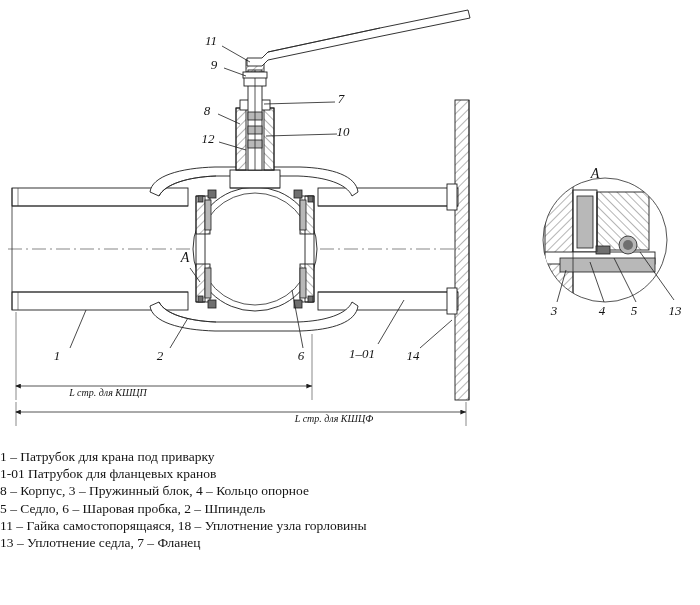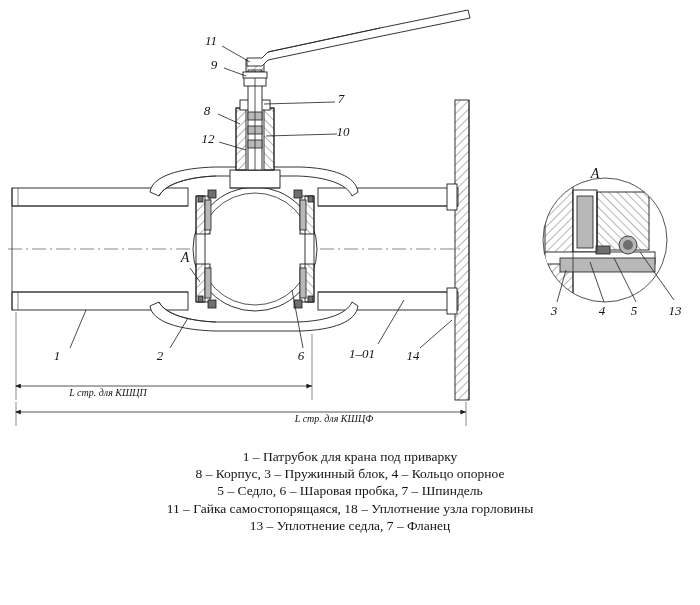--- a/index.html
+++ b/index.html
@@ -25,21 +25,20 @@
     left: 0;
     top: 0;
     width: 700px;
     height: 605px;
   }
   .legend {
     position: absolute;
     left: 0;
     top: 448px;
     width: 700px;
-    text-align: center;
     font-family: "Liberation Serif", serif;
     font-size: 13.5px;
     line-height: 17.2px;
     color: #141414;
   }
   .legend div {
     white-space: nowrap;
   }
   text {
     font-family: "Liberation Serif", serif;
@@ -296,19 +295,20 @@
       <text class="callout" x="634" y="315" text-anchor="middle">5</text>
       <text class="callout" x="675" y="315" text-anchor="middle">13</text>
 
       <text class="dimtext" x="108" y="396" text-anchor="middle">L стр. для КШЦП</text>
       <text class="dimtext" x="334" y="422" text-anchor="middle">L стр. для КШЦФ</text>
     </g>
   </svg>
 
   <div class="legend">
     <div>1 – Патрубок для крана под приварку</div>
+    <div>1-01 Патрубок для фланцевых кранов</div>
     <div>8 – Корпус, 3 – Пружинный блок, 4 – Кольцо опорное</div>
-    <div>5 – Седло, 6 – Шаровая пробка, 7 – Шпиндель</div>
+    <div>5 – Седло, 6 – Шаровая пробка, 2 – Шпиндель</div>
     <div>11 – Гайка самостопорящаяся, 18 – Уплотнение узла горловины</div>
     <div>13 – Уплотнение седла, 7 – Фланец</div>
   </div>
 
 </div>
 
 </body></html>

